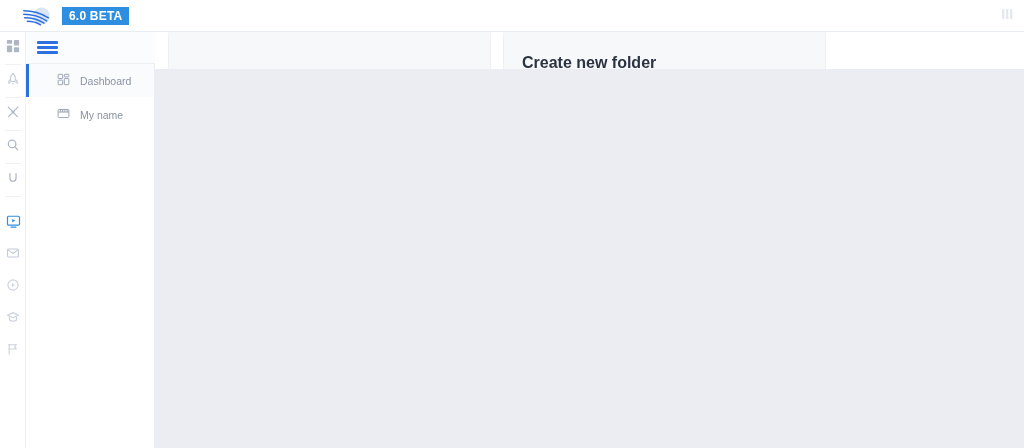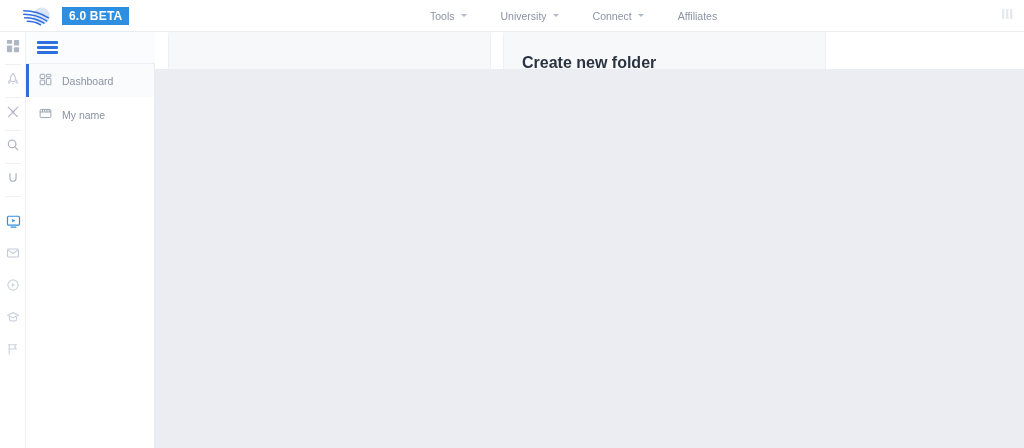--- a/index.html
+++ b/index.html
@@ -103,21 +103,21 @@
     border-bottom: 1px solid #eef0f4;
     cursor: pointer;
   }
   .hamburger { width: 21px; height: 13px; display: flex; flex-direction: column; justify-content: space-between; }
   .hamburger i { display: block; height: 2.6px; background: #2e6fe0; border-radius: 1px; }
 
   .side-item {
     position: relative;
     height: 33px;
     display: flex; align-items: center;
-    padding-left: 13px;
+    padding-left: 31px;
     gap: 10px;
     font-size: 10.5px;
     color: #8a93a3;
     cursor: pointer;
     background: #ffffff;
   }
   .side-item.active { background: #fafbfc; }
   .side-item.active::before {
     content: ""; position: absolute; left: 0; top: 0;
     width: 2.5px; height: 33px; background: #2e6fe0;
@@ -227,37 +227,20 @@
         <circle cx="22" cy="12" r="9.5" fill="#dbe6f5"></circle>
         <path d="M2 6 C12 6 22 9 30 14" stroke="#2e6fe0" stroke-width="1.7" fill="none" stroke-linecap="round"></path>
         <path d="M2 10 C12 10 21 13 28 17.5" stroke="#2e6fe0" stroke-width="1.7" fill="none" stroke-linecap="round"></path>
         <path d="M3 14 C12 14 19 16.5 25 20" stroke="#2e6fe0" stroke-width="1.7" fill="none" stroke-linecap="round"></path>
         <path d="M6 18 C12 18 17 19.5 21 22" stroke="#2e6fe0" stroke-width="1.7" fill="none" stroke-linecap="round"></path>
       </svg>
     </span>
     <span class="beta-badge">6.0 BETA</span>
   </div>
 
-  <nav class="topnav">
-    <div class="topnav-item">
-      <span>Tools</span>
-      <span class="caret"></span>
-    </div>
-    <div class="topnav-item">
-      <span>University</span>
-      <span class="caret"></span>
-    </div>
-    <div class="topnav-item">
-      <span>Connect</span>
-      <span class="caret"></span>
-    </div>
-    <div class="topnav-item">
-      <span>Affiliates</span>
-    </div>
-  </nav>
 
   <div class="topbar-right">
     <span>
       <svg class="grid-dots" width="16" height="16" viewBox="0 0 16 16" fill="#8e99ad" aria-hidden="true">
         <rect x="2" y="3" width="2.4" height="10" rx=".6"></rect>
         <rect x="6" y="3" width="2.4" height="10" rx=".6"></rect>
         <rect x="10" y="3" width="2.4" height="10" rx=".6"></rect>
       </svg>
     </span>
   </div>

